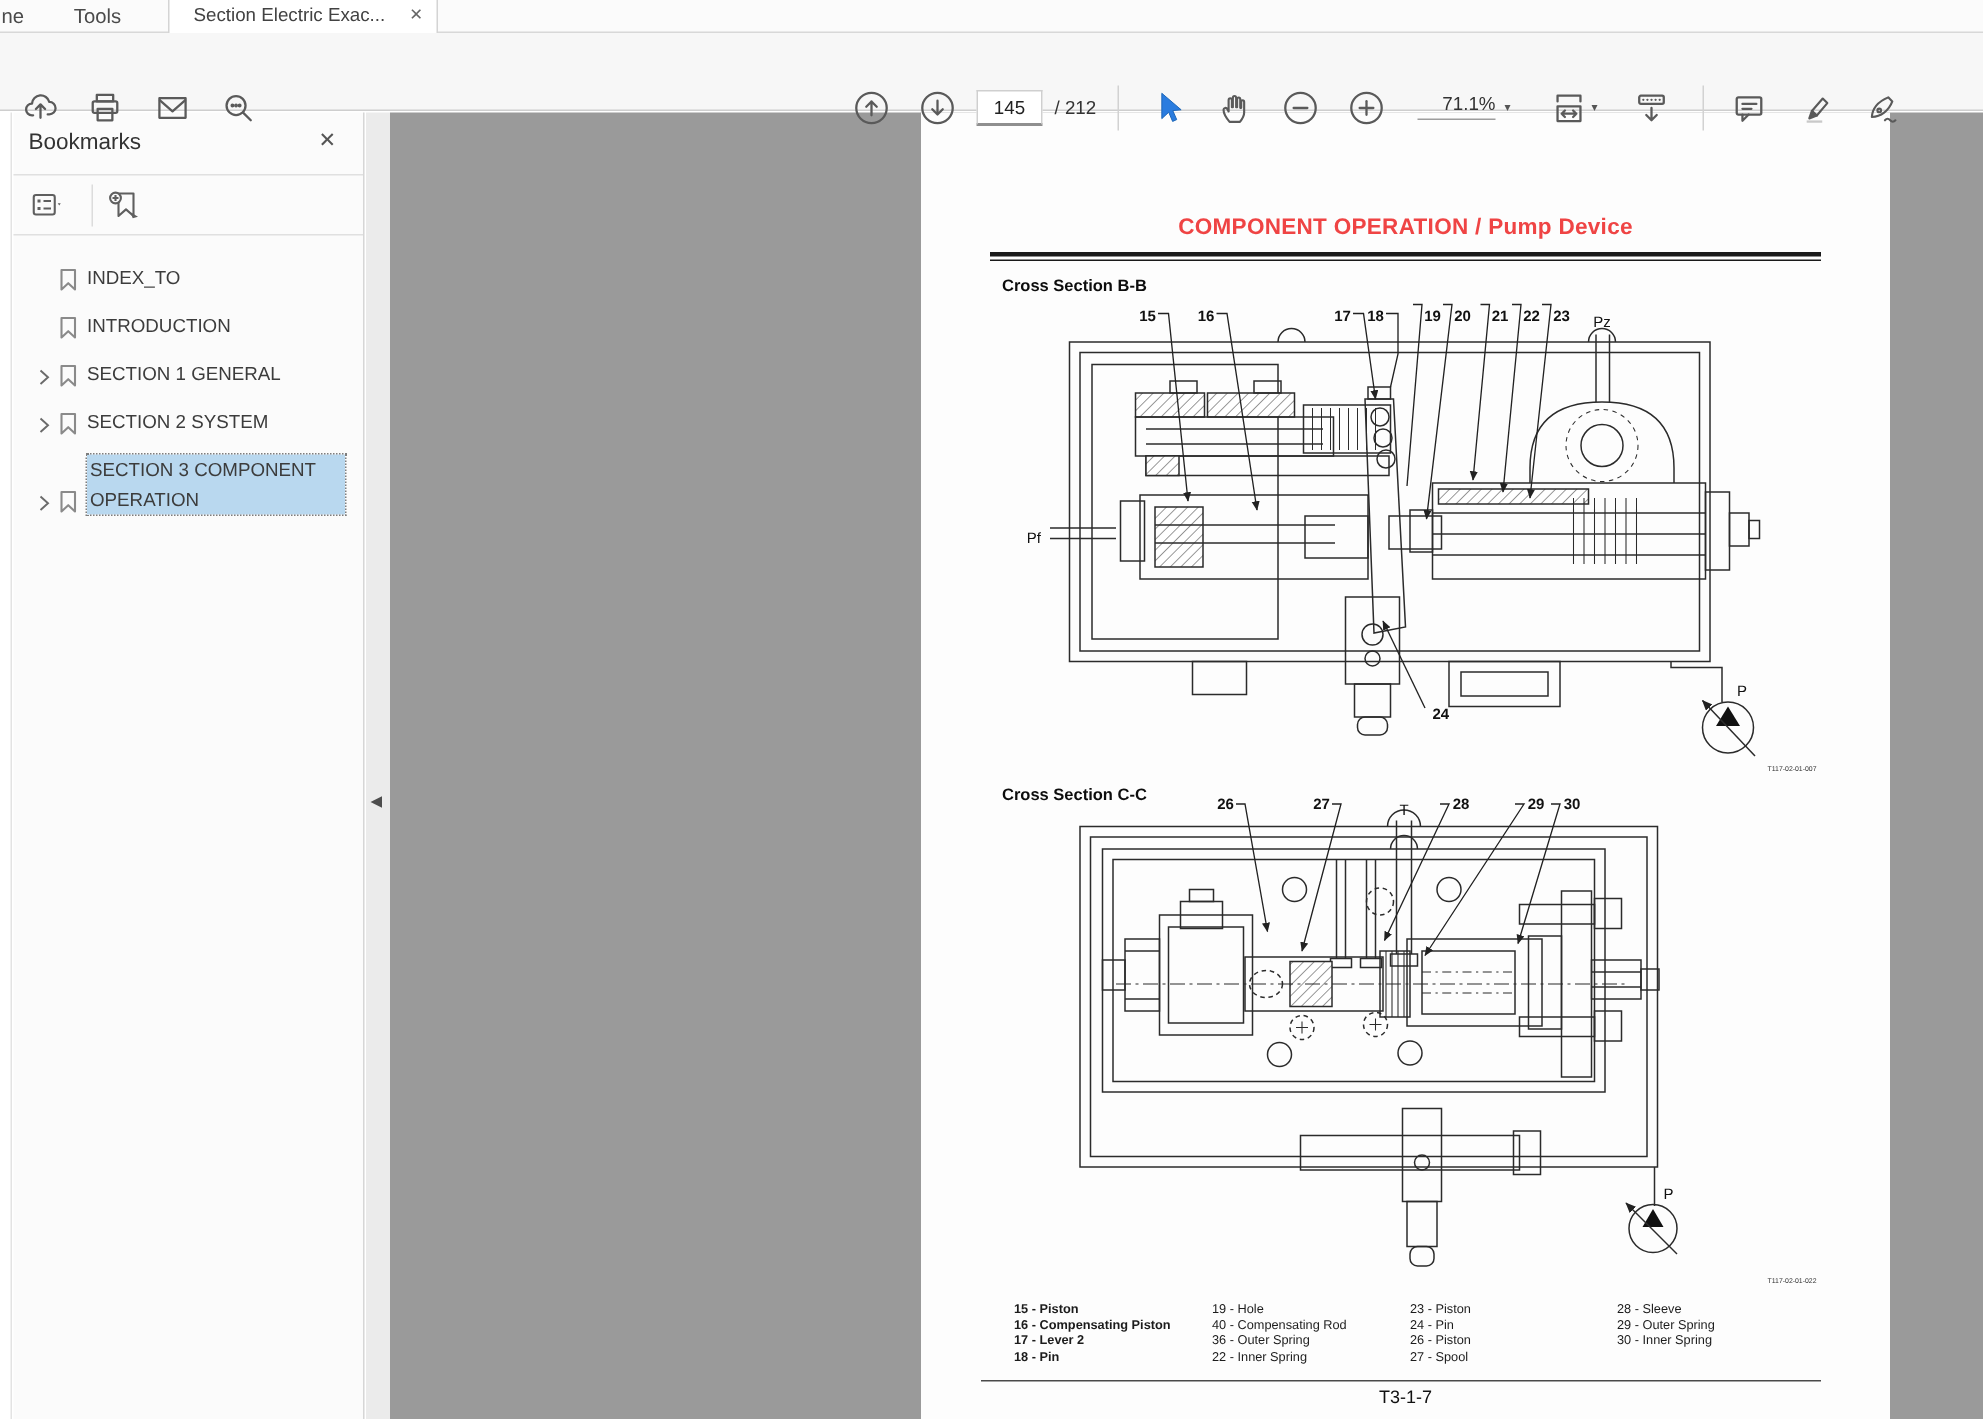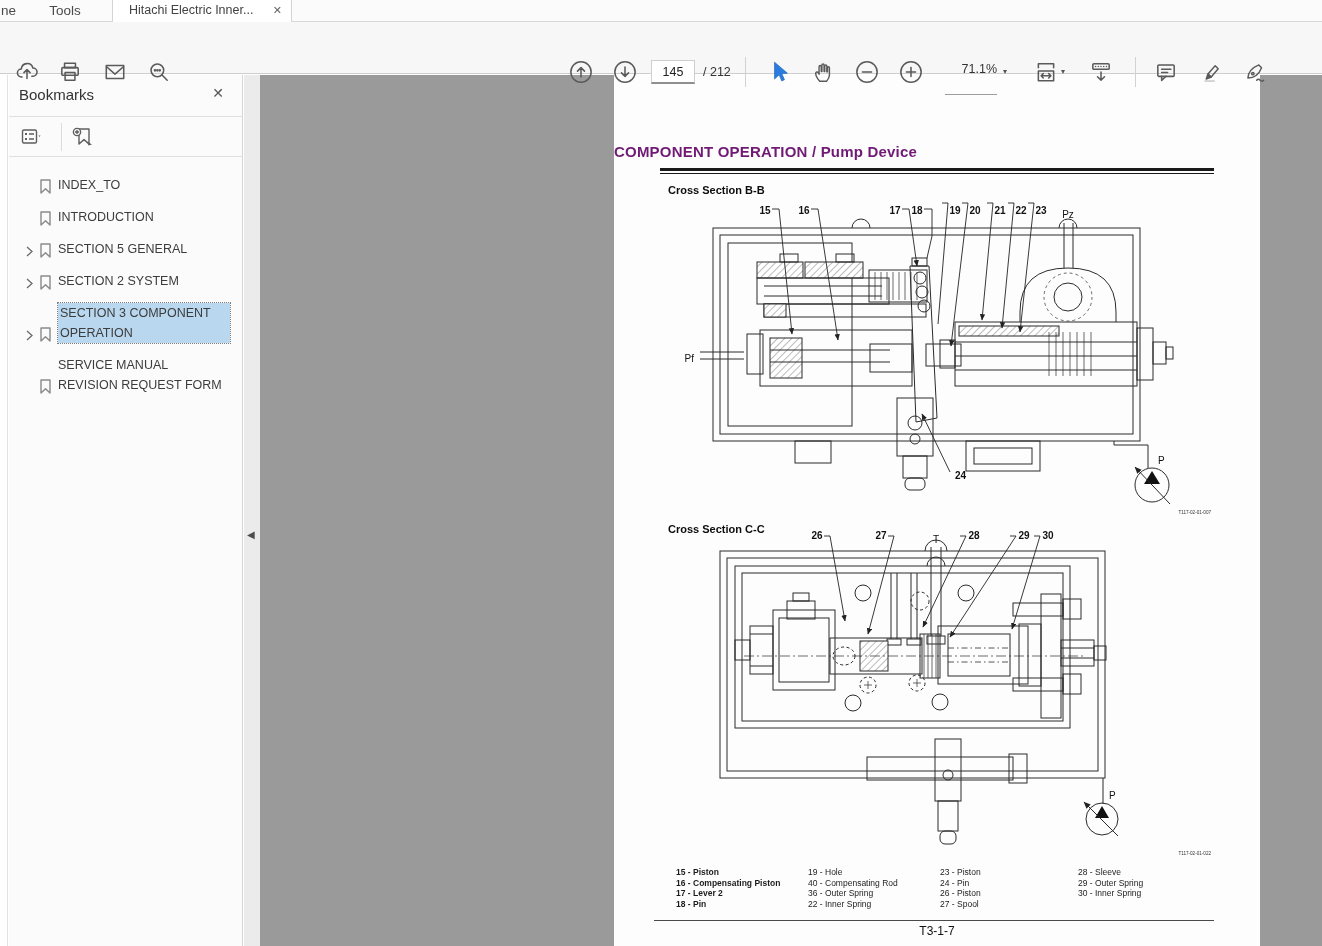--- a/index.html
+++ b/index.html
@@ -14,21 +14,21 @@
   .tab-doc .lbl { position:absolute; left:16px; top:0; height:21px; line-height:21px; font-size:12.5px; color:#424242; white-space:nowrap; }
   .tab-doc .x { position:absolute; right:9px; top:0; height:21px; line-height:21px; font-size:11px; color:#666; cursor:default; }
 
   
   .toolbar { position:absolute; top:22px; left:0; width:100%; height:52px; background:#f7f7f7; border-bottom:1px solid #cecece; z-index:4; }
   .tbi { position:absolute; top:38px; width:24px; height:24px; }
   .tbi svg { width:24px; height:24px; display:block; }
   .tb-divider { position:absolute; top:35px; width:1px; height:30px; background:#d2d2d2; }
   .page-input { position:absolute; left:651px; top:38px; width:44px; height:24px; background:#fff; border:1px solid #cfcfcf; border-bottom:2px solid #8f8f8f; text-align:center; font-size:12.5px; color:#222; font-family:"Liberation Sans",sans-serif; }
   .page-total { position:absolute; left:703px; top:43px; font-size:12.5px; color:#333; }
-  .zoom-val { position:absolute; left:945px; top:40px; width:52px; text-align:right; font-size:12.5px; color:#333; border-bottom:1px solid #9d9d9d; padding-bottom:18px; }
+  .zoom-val { position:absolute; left:945px; top:40px; width:52px; text-align:right; font-size:12.5px; color:#333; border-bottom:1px solid #9d9d9d; padding-bottom:3px; }
   .caret { position:absolute; font-size:8px; color:#555; }
 
   
   .main { position:absolute; top:75px; left:0; width:1322px; height:871px; }
   .rail { position:absolute; left:0; top:0; width:8px; height:100%; background:#fff; border-right:1px solid #e3e3e3; }
   .panel { position:absolute; left:9px; top:0; width:234px; height:100%; background:#fbfbfb; border-right:1px solid #d6d6d6; }
   .panel-head { position:relative; height:42px; border-bottom:1px solid #e0e0e0; }
   .panel-title { position:absolute; left:10px; top:11px; font-size:15px; color:#333; }
   .panel-close { position:absolute; right:18px; top:10px; font-size:14px; color:#555; cursor:default; }
   .panel-opts { position:relative; height:40px; border-bottom:1px solid #e0e0e0; }
@@ -42,21 +42,21 @@
   .bm-ico { width:17px; height:17px; flex:0 0 17px; margin:0 4px 0 0; }
   .bm-ico svg { width:17px; height:17px; }
   .bm-label { font-size:12.5px; line-height:20px; color:#3c3c3c; max-width:172px; }
   .bm-label.sel { background:#b9d8ef; outline:1px dotted #7d7d7d; display:inline-block; padding:0 2px; }
   .gutter { position:absolute; left:244px; top:0; width:16px; height:100%; background:#ebebeb; }
   .handle { position:absolute; left:247px; top:450px; width:12px; height:20px; font-size:10px; color:#4d4d4d; line-height:20px; z-index:3; }
 
   
   .docarea { position:absolute; left:260px; top:0; width:1062px; height:100%; background:#9a9a9a; }
   .page { position:absolute; left:354px; top:0; width:646px; height:871px; background:#fdfdfd; }
-  .pg-header { position:absolute; top:68px; left:0; width:100%; font-size:15px; font-weight:bold; color:#701a75; letter-spacing:0.2px; }
+  .pg-header { position:absolute; top:68px; left:0; width:100%; text-align:center; font-size:15px; font-weight:bold; color:#ef4444; letter-spacing:0.2px; }
   .rule-thick { position:absolute; top:93px; left:46px; width:554px; height:3px; background:#1a1a1a; }
   .rule-thin  { position:absolute; top:98px; left:46px; width:554px; height:1px; background:#1a1a1a; }
   .diag { position:absolute; left:0; width:646px; height:345px; }
   .diag1 { top:101px; }
   .diag2 { top:446px; }
   .parts { position:absolute; top:792px; left:0; width:100%; }
   .pcol { position:absolute; top:0; }
   .pcol div { font-size:8.5px; line-height:10.6px; color:#1c1c1c; white-space:nowrap; }
   .pcol1 { left:62px;font-weight:bold; } .pcol2 { left:194px; } .pcol3 { left:326px; } .pcol4 { left:464px; }
   .foot-rule { position:absolute; top:845px; left:40px; width:560px; height:1px; background:#4a4a4a; }
@@ -70,21 +70,21 @@
 </style>
 </head>
 <body>
 
 <div class="app">
 
   <div class="tabbar">
     <div class="tab-home">ne</div>
     <div class="tab-tools">Tools</div>
     <div class="tab-doc">
-      <span class="lbl">Hitachi Electric Inner...</span>
+      <span class="lbl">Section Electric Exac...</span>
       <span class="x">✕</span>
     </div>
   </div>
 
   <div class="toolbar">
 
     <span class="tbi" style="left:15px">
       <svg viewBox="0 0 22 22" fill="none" stroke="#5a5a5a" stroke-width="1.4" stroke-linecap="round" stroke-linejoin="round">
         <path d="M6.5,15.5 H5.8 a3.6,3.6 0 0 1 0,-7.2 a5.4,5.4 0 0 1 10.6,-1 a3.8,3.8 0 0 1 0,7.6 h-1"></path>
         <path d="M11,17 V9 M8.2,11.6 L11,8.8 L13.8,11.6"></path>
@@ -245,21 +245,21 @@
           <span class="bm-chev">
             <svg viewBox="0 0 16 16" fill="none" stroke="#6b6b6b" stroke-width="1.3">
                 <path d="M6,4 L11,8.5 L6,13"></path>
               </svg>
           </span>
           <span class="bm-ico">
             <svg viewBox="0 0 17 17" fill="none" stroke="#8a8a8a" stroke-width="1.4" stroke-linejoin="round">
                 <path d="M4,2 H13 V15 L8.5,10.8 L4,15 Z"></path>
               </svg>
           </span>
-          <span class="bm-label">SECTION 5 GENERAL</span>
+          <span class="bm-label">SECTION 1 GENERAL</span>
         </div>
         <div class="bm-row">
           <span class="bm-chev">
             <svg viewBox="0 0 16 16" fill="none" stroke="#6b6b6b" stroke-width="1.3">
                 <path d="M6,4 L11,8.5 L6,13"></path>
               </svg>
           </span>
           <span class="bm-ico">
             <svg viewBox="0 0 17 17" fill="none" stroke="#8a8a8a" stroke-width="1.4" stroke-linejoin="round">
                 <path d="M4,2 H13 V15 L8.5,10.8 L4,15 Z"></path>
@@ -272,29 +272,20 @@
             <svg viewBox="0 0 16 16" fill="none" stroke="#6b6b6b" stroke-width="1.3">
                 <path d="M6,4 L11,8.5 L6,13"></path>
               </svg>
           </span>
           <span class="bm-ico">
             <svg viewBox="0 0 17 17" fill="none" stroke="#8a8a8a" stroke-width="1.4" stroke-linejoin="round">
                 <path d="M4,2 H13 V15 L8.5,10.8 L4,15 Z"></path>
               </svg>
           </span>
           <span class="bm-label sel">SECTION 3 COMPONENT OPERATION</span>
-        </div>
-        <div class="bm-row">
-          <span class="bm-chev"></span>
-          <span class="bm-ico">
-            <svg viewBox="0 0 17 17" fill="none" stroke="#8a8a8a" stroke-width="1.4" stroke-linejoin="round">
-                <path d="M4,2 H13 V15 L8.5,10.8 L4,15 Z"></path>
-              </svg>
-          </span>
-          <span class="bm-label" style="max-width:164px">SERVICE MANUAL REVISION REQUEST FORM</span>
         </div>
       </div>
     </div>
 
     <div class="gutter"></div>
     <div class="handle">◀</div>
 
     <div class="docarea">
       <div class="page">
         <div class="pg-header">COMPONENT OPERATION / Pump Device</div>

